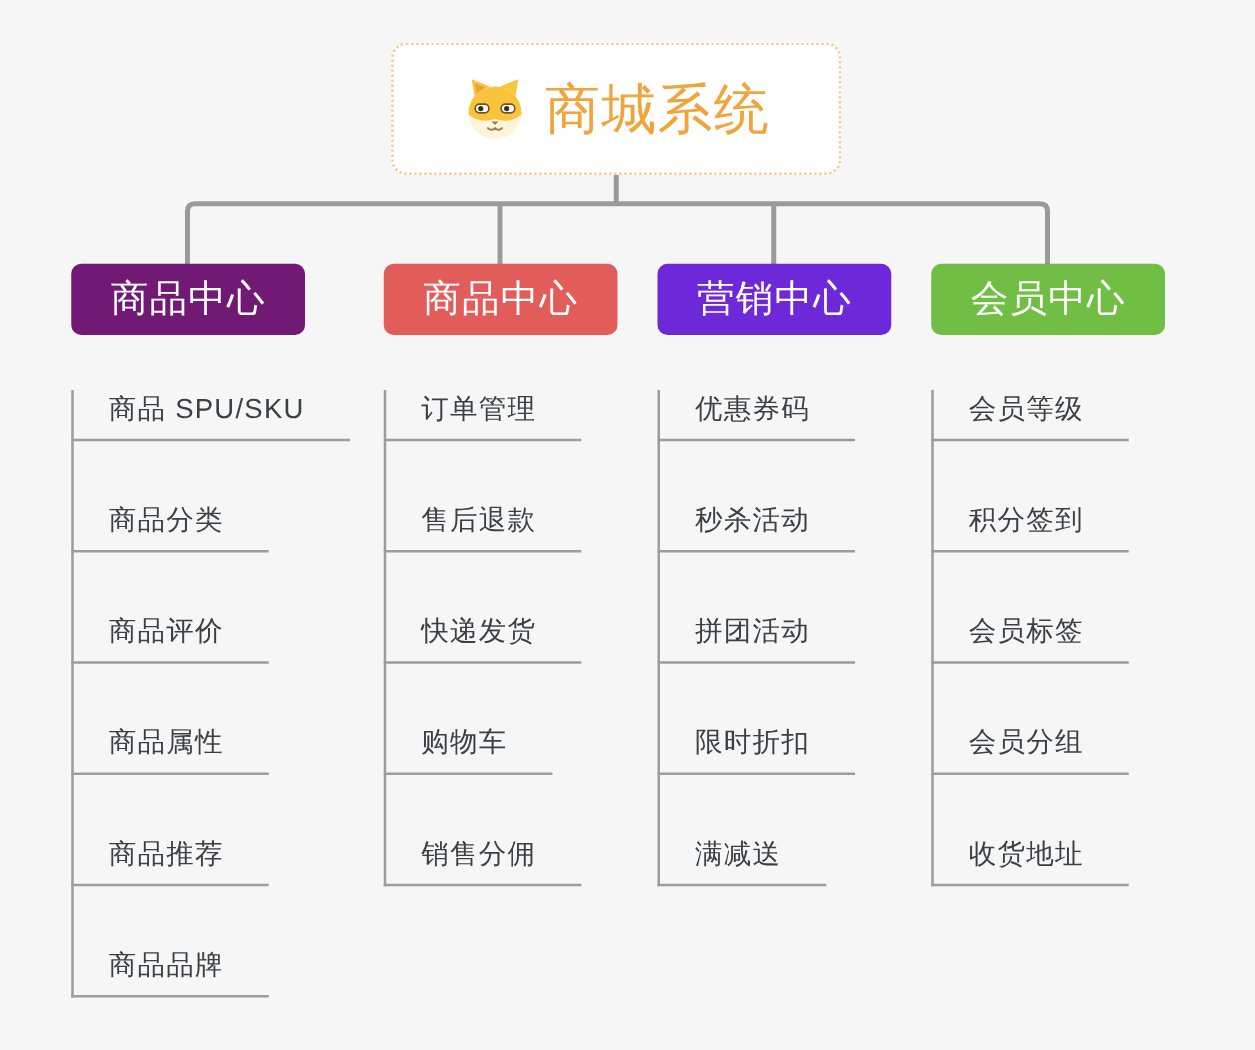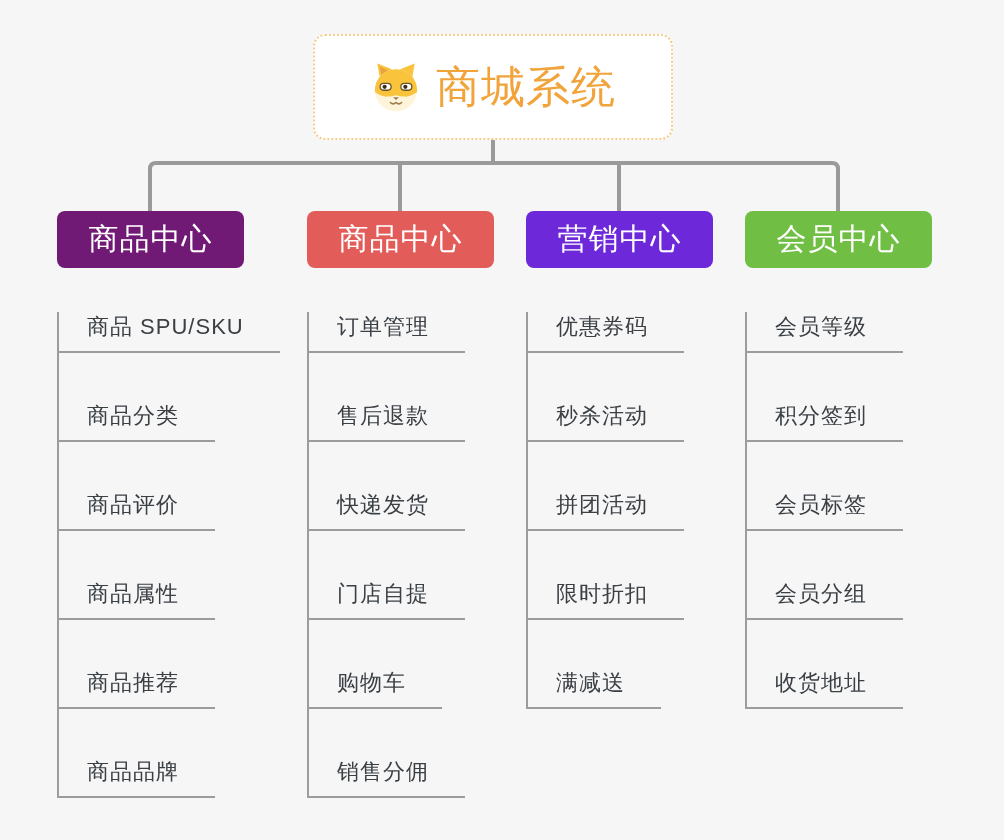--- a/index.html
+++ b/index.html
@@ -127,21 +127,20 @@
       <li class="child">商品品牌</li>
     </ul>
   </section>
 
   <section class="branch" style="left:307px">
     <div class="branch-header" style="background: rgb(226, 92, 90); color: rgb(255, 255, 255);">商品中心</div>
     <ul class="children">
       <li class="child">订单管理</li>
       <li class="child">售后退款</li>
       <li class="child">快递发货</li>
-      <li class="child">门店自提</li>
       <li class="child">购物车</li>
       <li class="child">销售分佣</li>
     </ul>
   </section>
 
   <section class="branch" style="left:526px">
     <div class="branch-header" style="background: #6d28d9; color: rgb(255, 255, 255);">营销中心</div>
     <ul class="children">
       <li class="child">优惠券码</li>
       <li class="child">秒杀活动</li>

